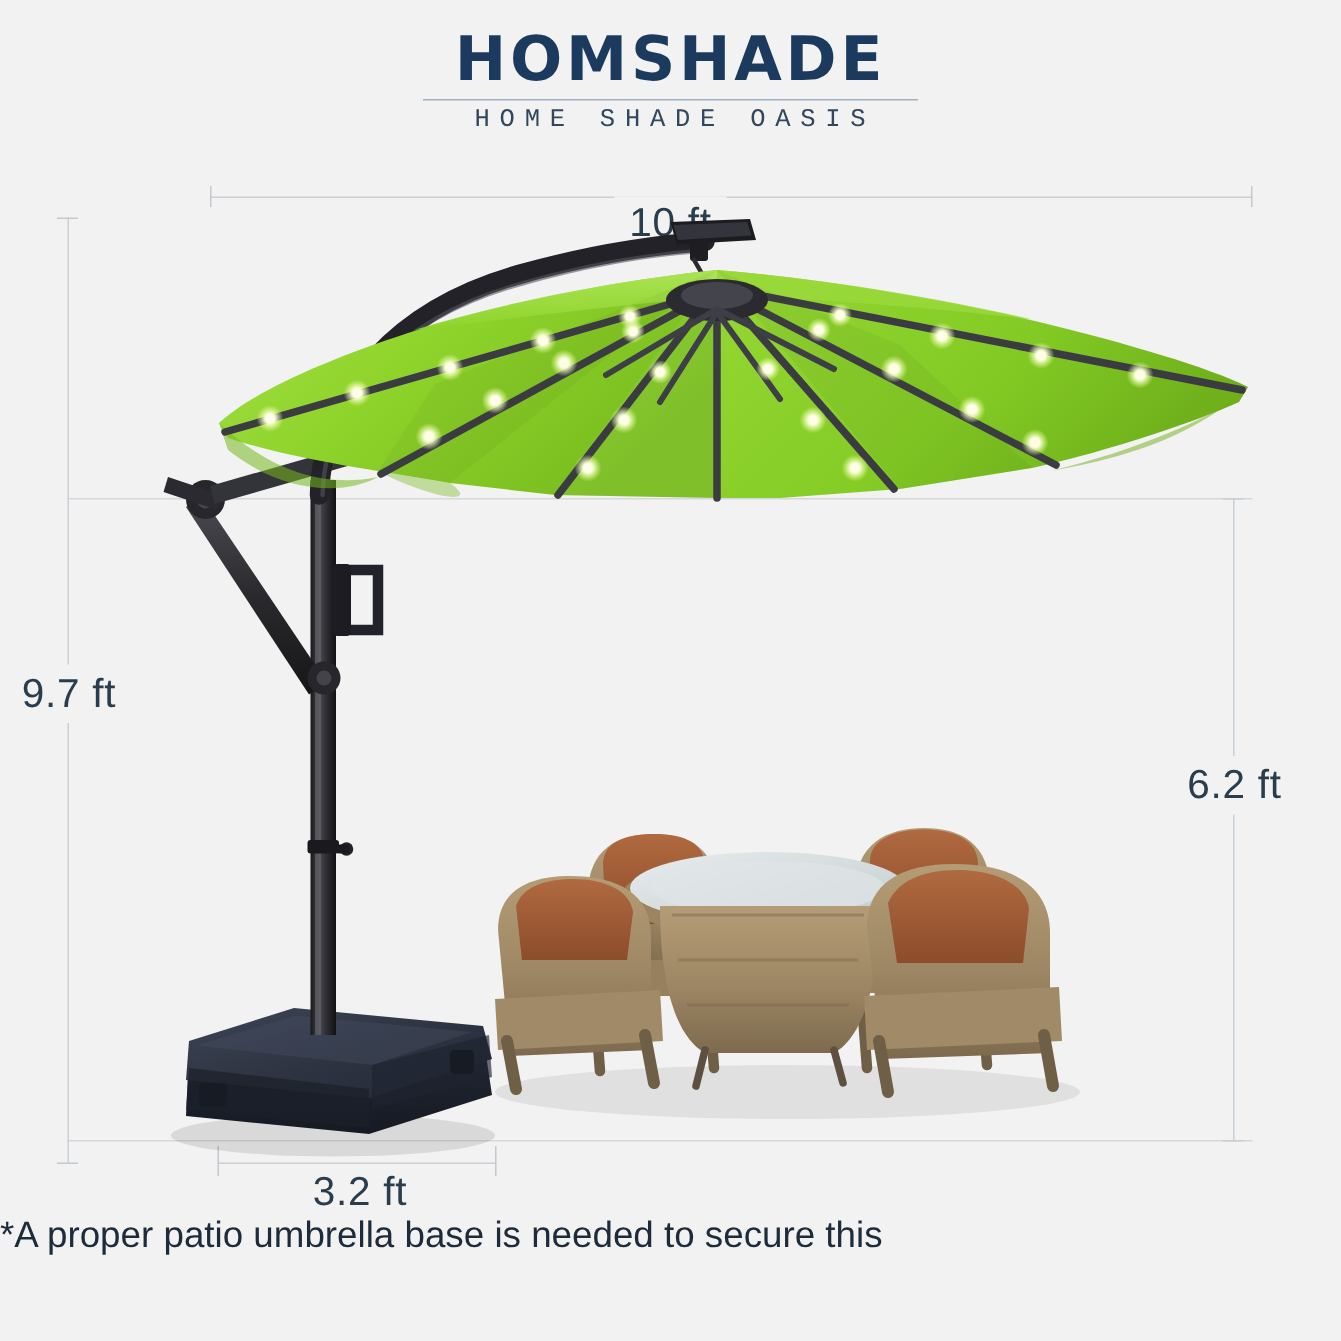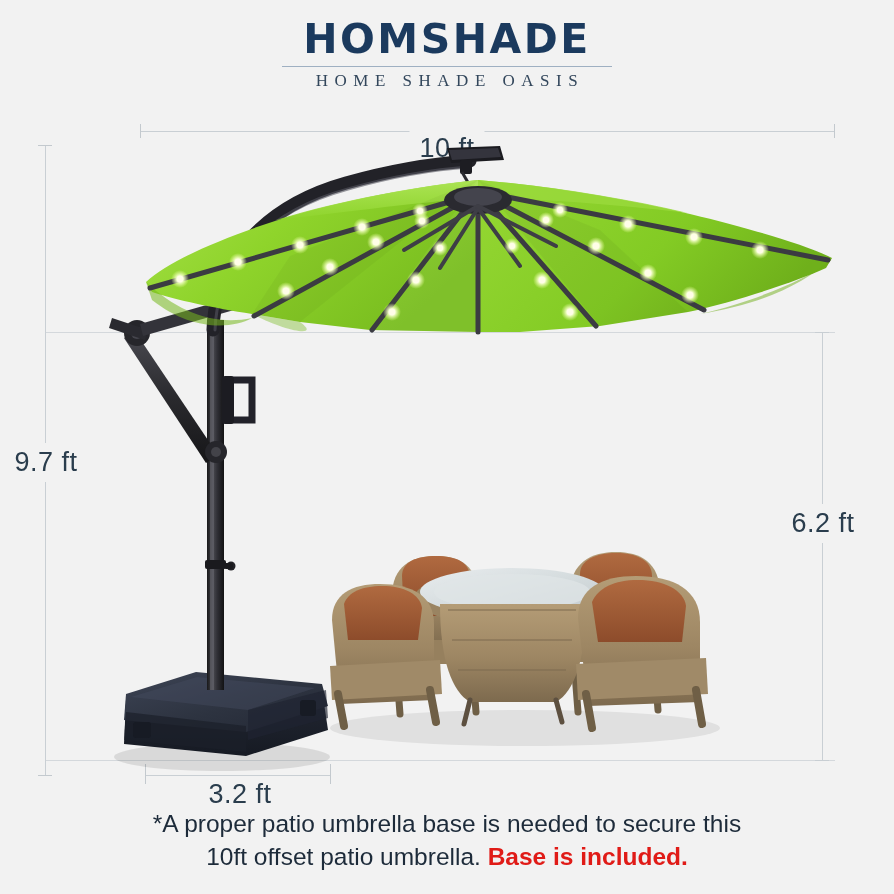--- a/index.html
+++ b/index.html
@@ -36,21 +36,21 @@
     color: #1b3a5e;
     line-height: 1.05;
   }
   #brand-rule {
     width: 330px;
     height: 1px;
     background: #9fb0c2;
     margin: 5px auto 4px auto;
   }
   #brand-tagline {
-    font-family: Liberation Serif, serif;
+    font-family: Liberation Mono, monospace;
     font-size: 17px;
     font-weight: 400;
     letter-spacing: 6.5px;
     color: #33475c;
     padding-left: 6px;
   }
 
   
   .dim-line-h {
     position: absolute;
@@ -113,21 +113,21 @@
     top: 0;
     left: 0;
   }
 
   
   #caption {
     position: absolute;
     top: 808px;
     left: 0;
     width: 894px;
-    text-align: center;
+    text-align: left;
     font-family: "Liberation Sans", sans-serif;
     font-size: 24.5px;
     line-height: 1.33;
     color: #1d2b3a;
   }
   #caption .hl {
     color: #e01b17;
     font-weight: 700;
   }
 </style>
@@ -418,16 +418,15 @@
         <path d="M592 602 C598 588 614 580 638 580 C664 580 684 590 686 606 L682 642 L598 642 Z" fill="url(#cushionG)"></path>
         <path d="M576 664 L706 658 L708 694 L578 700 Z" fill="#a08a68"></path>
         <path d="M586 694 L592 728" stroke="#6f5f46" stroke-width="8" stroke-linecap="round"></path>
         <path d="M696 690 L702 724" stroke="#6f5f46" stroke-width="8" stroke-linecap="round"></path>
       </g>
     </g>
   </svg>
 
   <div id="caption">
     <div>*A proper patio umbrella base is needed to secure this</div>
-    <div><span>10ft offset patio umbrella. </span><span class="hl">Base is included.</span></div>
   </div>
 
 </div>
 
 </body></html>

